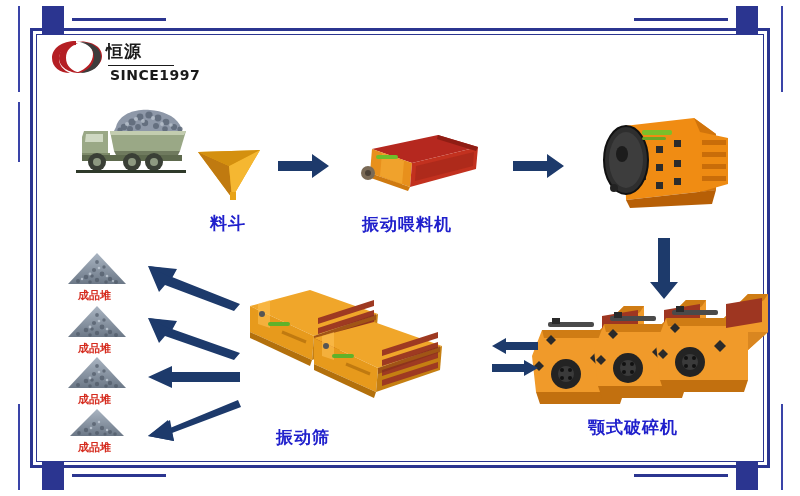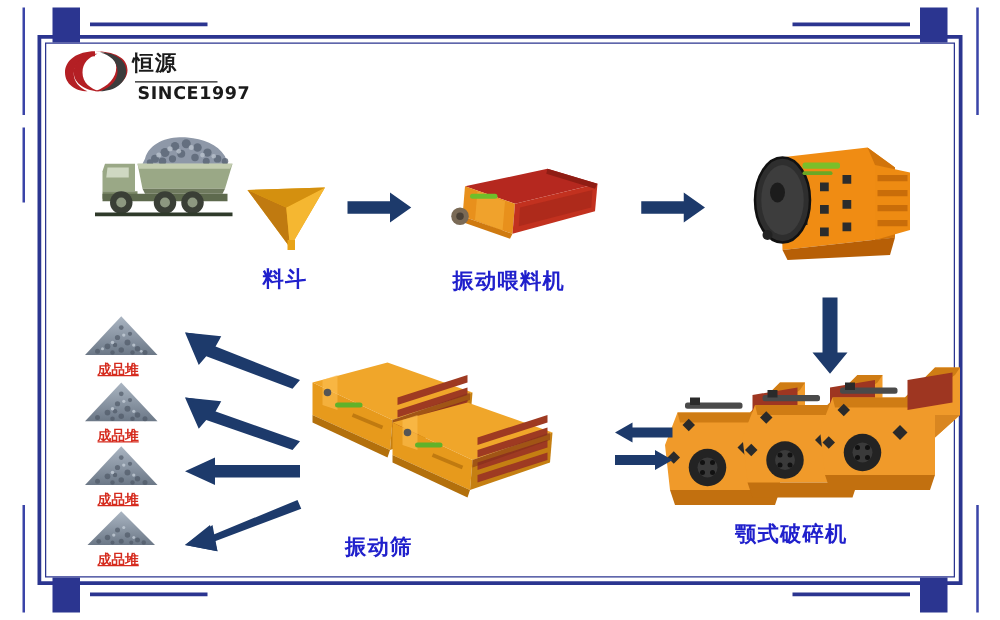--- a/index.html
+++ b/index.html
@@ -39,21 +39,21 @@
     font-size:27px;font-weight:bold;color:#111;letter-spacing:0px;
     line-height:40px;white-space:nowrap;
   }
   .subtitle{
     position:absolute;left:250px;top:88px;width:300px;
     font-size:15px;color:#111;line-height:22px;white-space:nowrap;
   }
 
   
   .lbl{position:absolute;font-size:17px;font-weight:bold;color:#2020cc;white-space:nowrap;letter-spacing:1px;}
-  .lbl-red{position:absolute;font-size:11px;font-weight:bold;color:#d52b1e;white-space:nowrap;text-decoration:underline;}
+  .lbl-red{position:absolute;font-size:11px;font-weight:bold;color:#d52b1e;white-space:nowrap;}
 
   
   .arrow{position:absolute;}
 
   
   .eq{position:absolute;}
   svg{display:block;overflow:visible;}
 </style>
 </head>
 <body>

